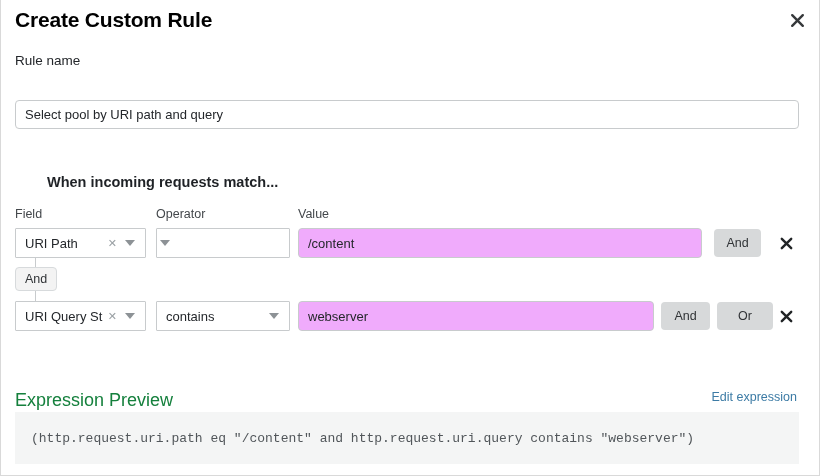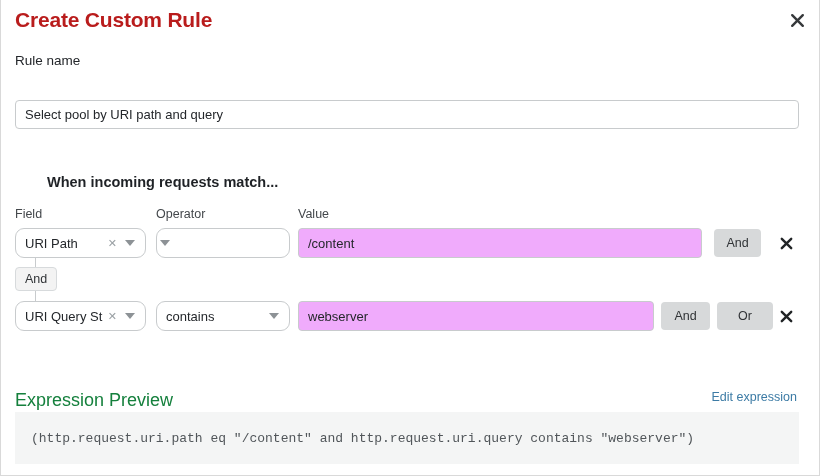--- a/index.html
+++ b/index.html
@@ -38,21 +38,21 @@
   }
   .close-btn svg { display: block; }
 
   .title {
     position: absolute;
     left: 14px;
     top: 8px;
     font-size: 21px;
     font-weight: bold;
     letter-spacing: -0.2px;
-    color: #b91c1c;
+    color: #000000;
   }
 
   .section-label {
     position: absolute;
     left: 14px;
     font-size: 13.5px;
     color: #23262a;
   }
   .helper-text {
     position: absolute;
@@ -100,21 +100,21 @@
 
   .row { position: absolute; left: 0; width: 820px; }
   .row1 { top: 228px; }
   .row2 { top: 301px; }
 
   .select-box {
     position: absolute;
     box-sizing: border-box;
     height: 30px;
     border: 1px solid #c8cbcd;
-    border-radius: 9px;
+    border-radius: 1px;
     background: #fff;
     display: flex;
     align-items: center;
     cursor: pointer;
   }
   .select-field { left: 14px; width: 131px; }
   .select-operator { left: 155px; width: 134px; }
 
   .select-text {
     font-size: 13px;

